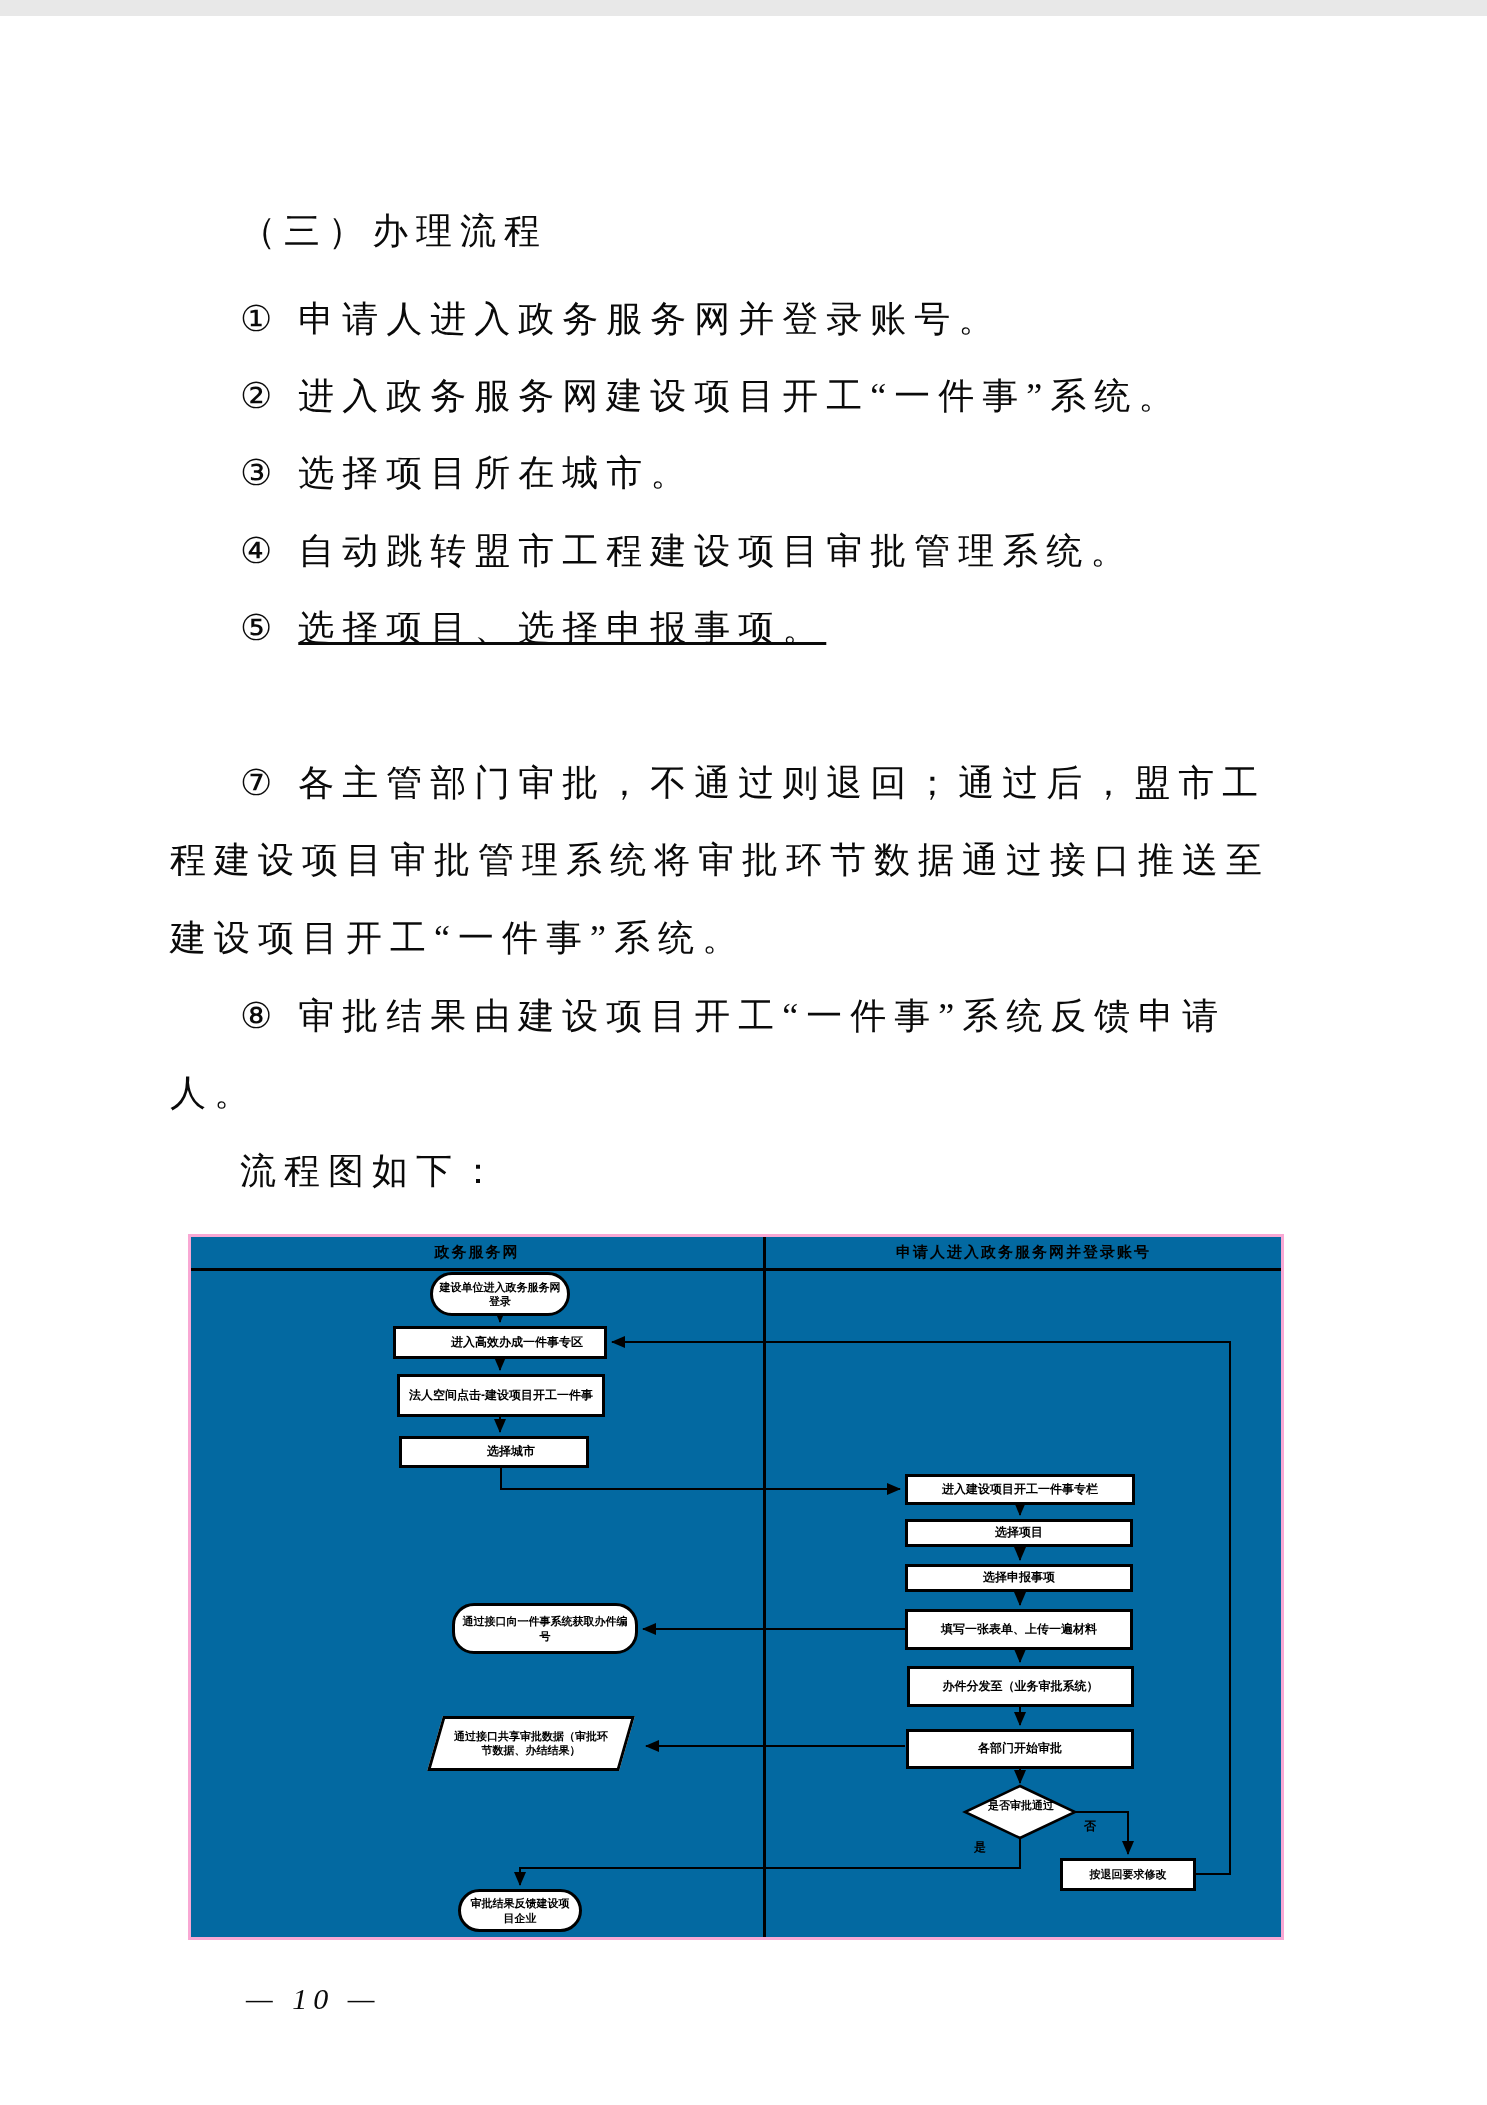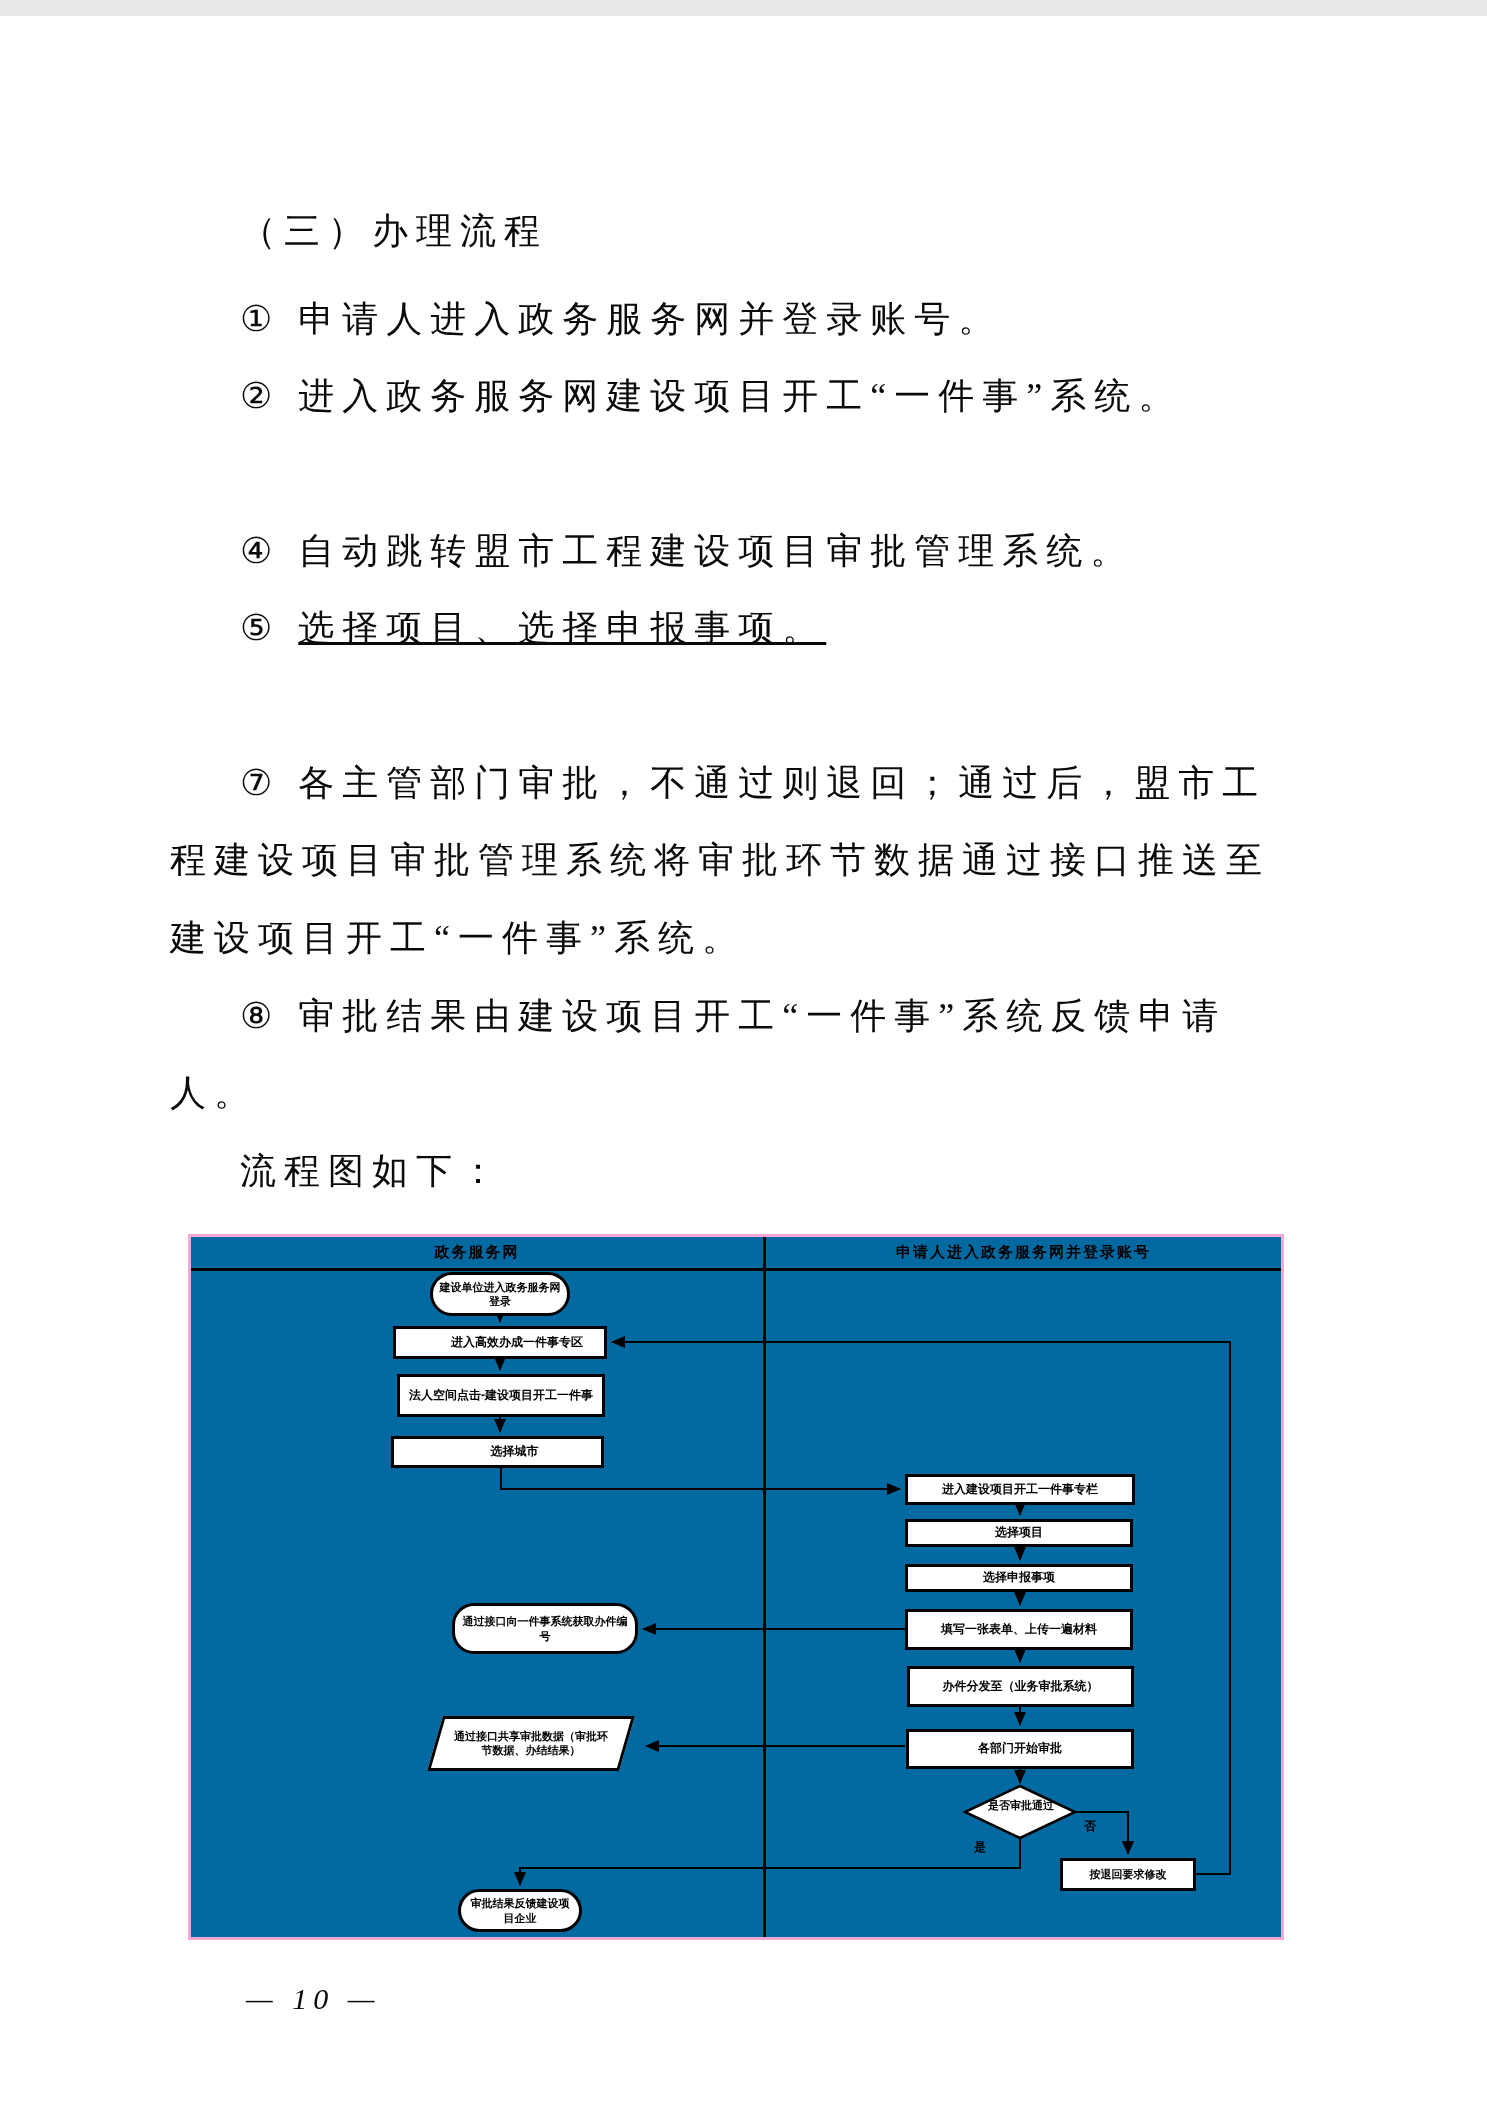--- a/index.html
+++ b/index.html
@@ -83,20 +83,23 @@
 <div class="page">
 
   <div class="tline" style="left:240px;top:196px;">（三）办理流程</div>
 
   <div class="tline" style="left:240px;top:284px;">
     <span class="marker">①</span><span>申请人进入政务服务网并登录账号。</span>
   </div>
   <div class="tline" style="left:240px;top:361px;">
     <span class="marker">②</span><span>进入政务服务网建设项目开工“一件事”系统。</span>
   </div>
+  <div class="tline" style="left:240px;top:438px;">
+    <span class="marker">③</span><span>选择项目所在城市。</span>
+  </div>
   <div class="tline" style="left:240px;top:516px;">
     <span class="marker">④</span><span>自动跳转盟市工程建设项目审批管理系统。</span>
   </div>
   <div class="tline" style="left:240px;top:593px;text-decoration:underline;">
     <span class="marker">⑤</span><span>选择项目、选择申报事项。</span>
   </div>
   <div class="tline" style="left:240px;top:748px;">
     <span class="marker">⑦</span><span>各主管部门审批，不通过则退回；通过后，盟市工</span>
   </div>
   <div class="tline" style="left:170px;top:825px;">程建设项目审批管理系统将审批环节数据通过接口推送至</div>
@@ -136,21 +139,21 @@
         <path d="M1004,637 L1039,637 L1039,105 L421,105" marker-end="url(#ah)"></path>
         <path d="M714,392 L452,392" marker-end="url(#ah)"></path>
         <path d="M714,509 L455,509" marker-end="url(#ah)"></path>
         <polygon points="829,549 884,575 829,601 774,575" fill="#fff" stroke="#000" stroke-width="2.5"></polygon>
       </g>
     </svg>
 
     <div class="fc-node stadium small" style="left:239px;top:35px;width:140px;height:44px;">建设单位进入政务服务网登录</div>
     <div class="fc-node" style="left:202px;top:89px;width:214px;height:33px;padding-left:40px;">进入高效办成一件事专区</div>
     <div class="fc-node" style="left:206px;top:137px;width:208px;height:43px;">法人空间点击-建设项目开工一件事</div>
-    <div class="fc-node" style="left:200px;top:199px;width:213px;height:32px;padding-left:40px;">选择城市</div>
+    <div class="fc-node" style="left:208px;top:199px;width:190px;height:32px;padding-left:40px;">选择城市</div>
     <div class="fc-node small" style="left:261px;top:366px;width:186px;height:51px;border-radius:22px;">通过接口向一件事系统获取办件编号</div>
     <div class="fc-node para small" style="left:244px;top:479px;width:192px;height:55px;">
       <span class="para-inner">通过接口共享审批数据（审批环节数据、办结结果）</span>
     </div>
     <div class="fc-node stadium small" style="left:267px;top:652px;width:124px;height:43px;">审批结果反馈建设项目企业</div>
 
     <div class="fc-node" style="left:714px;top:237px;width:230px;height:31px;">进入建设项目开工一件事专栏</div>
     <div class="fc-node" style="left:714px;top:282px;width:228px;height:28px;">选择项目</div>
     <div class="fc-node" style="left:714px;top:327px;width:228px;height:28px;">选择申报事项</div>
     <div class="fc-node" style="left:714px;top:372px;width:228px;height:41px;">填写一张表单、上传一遍材料</div>

